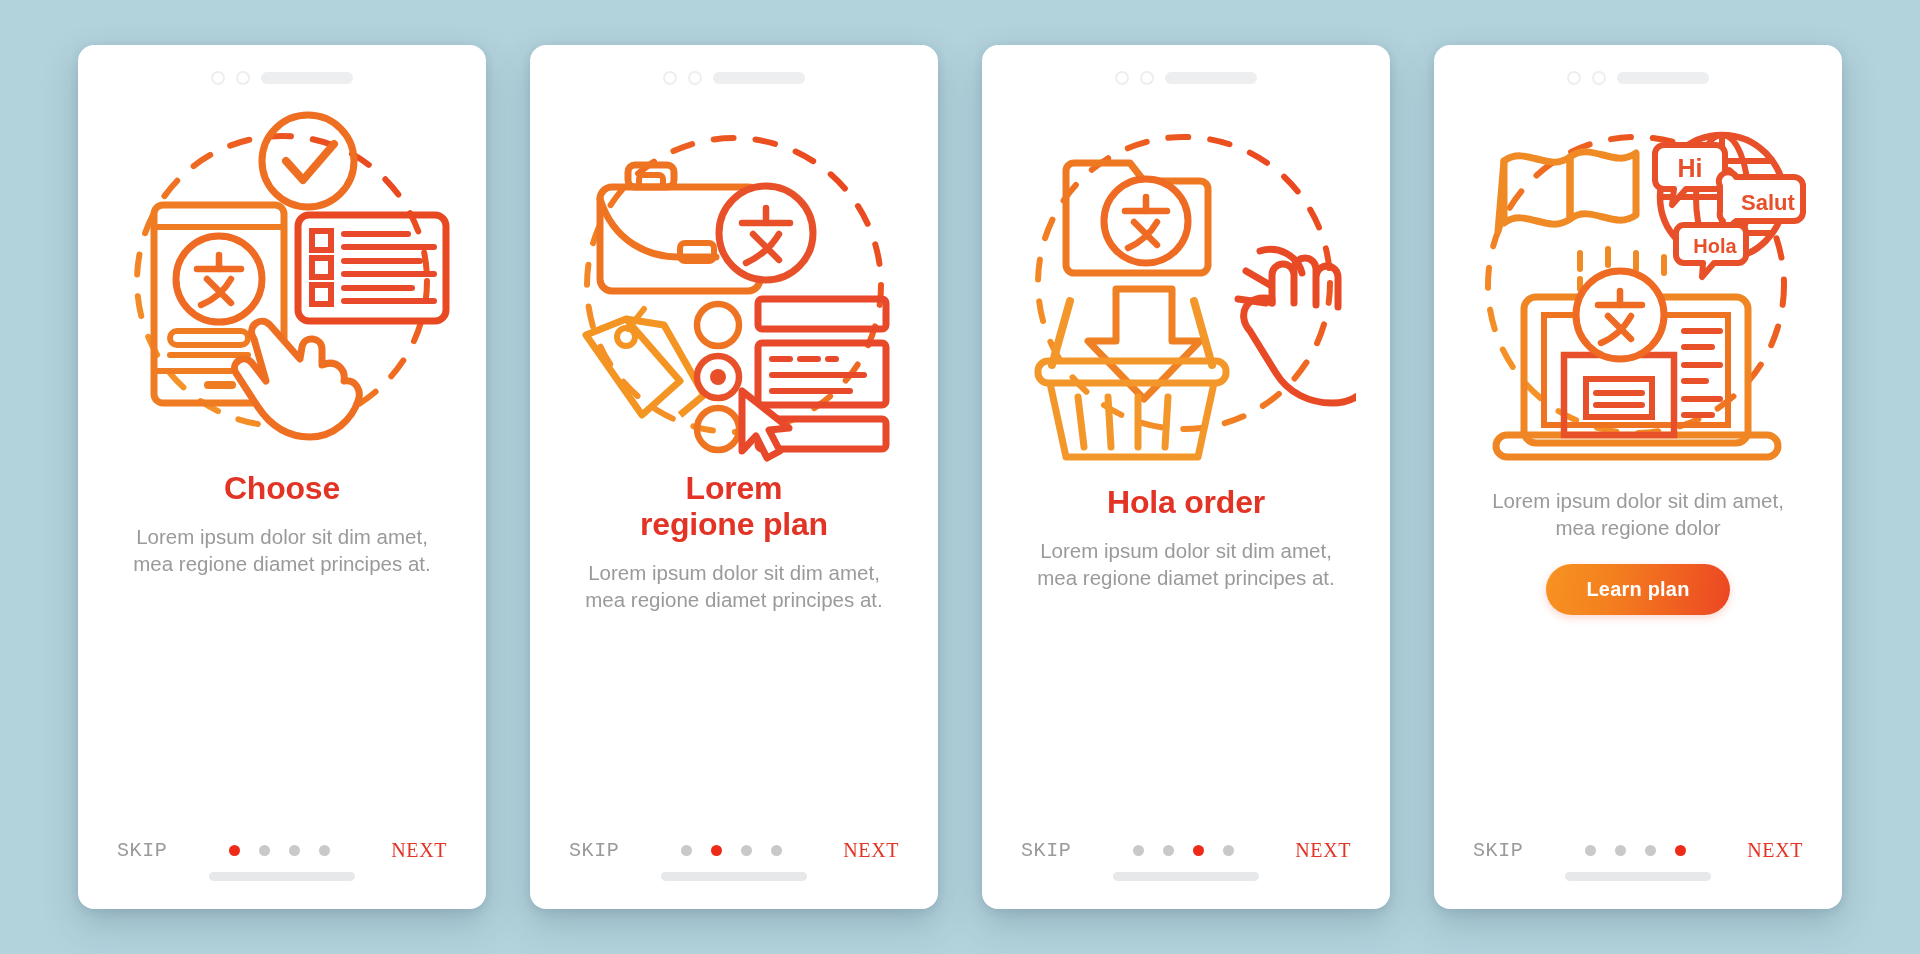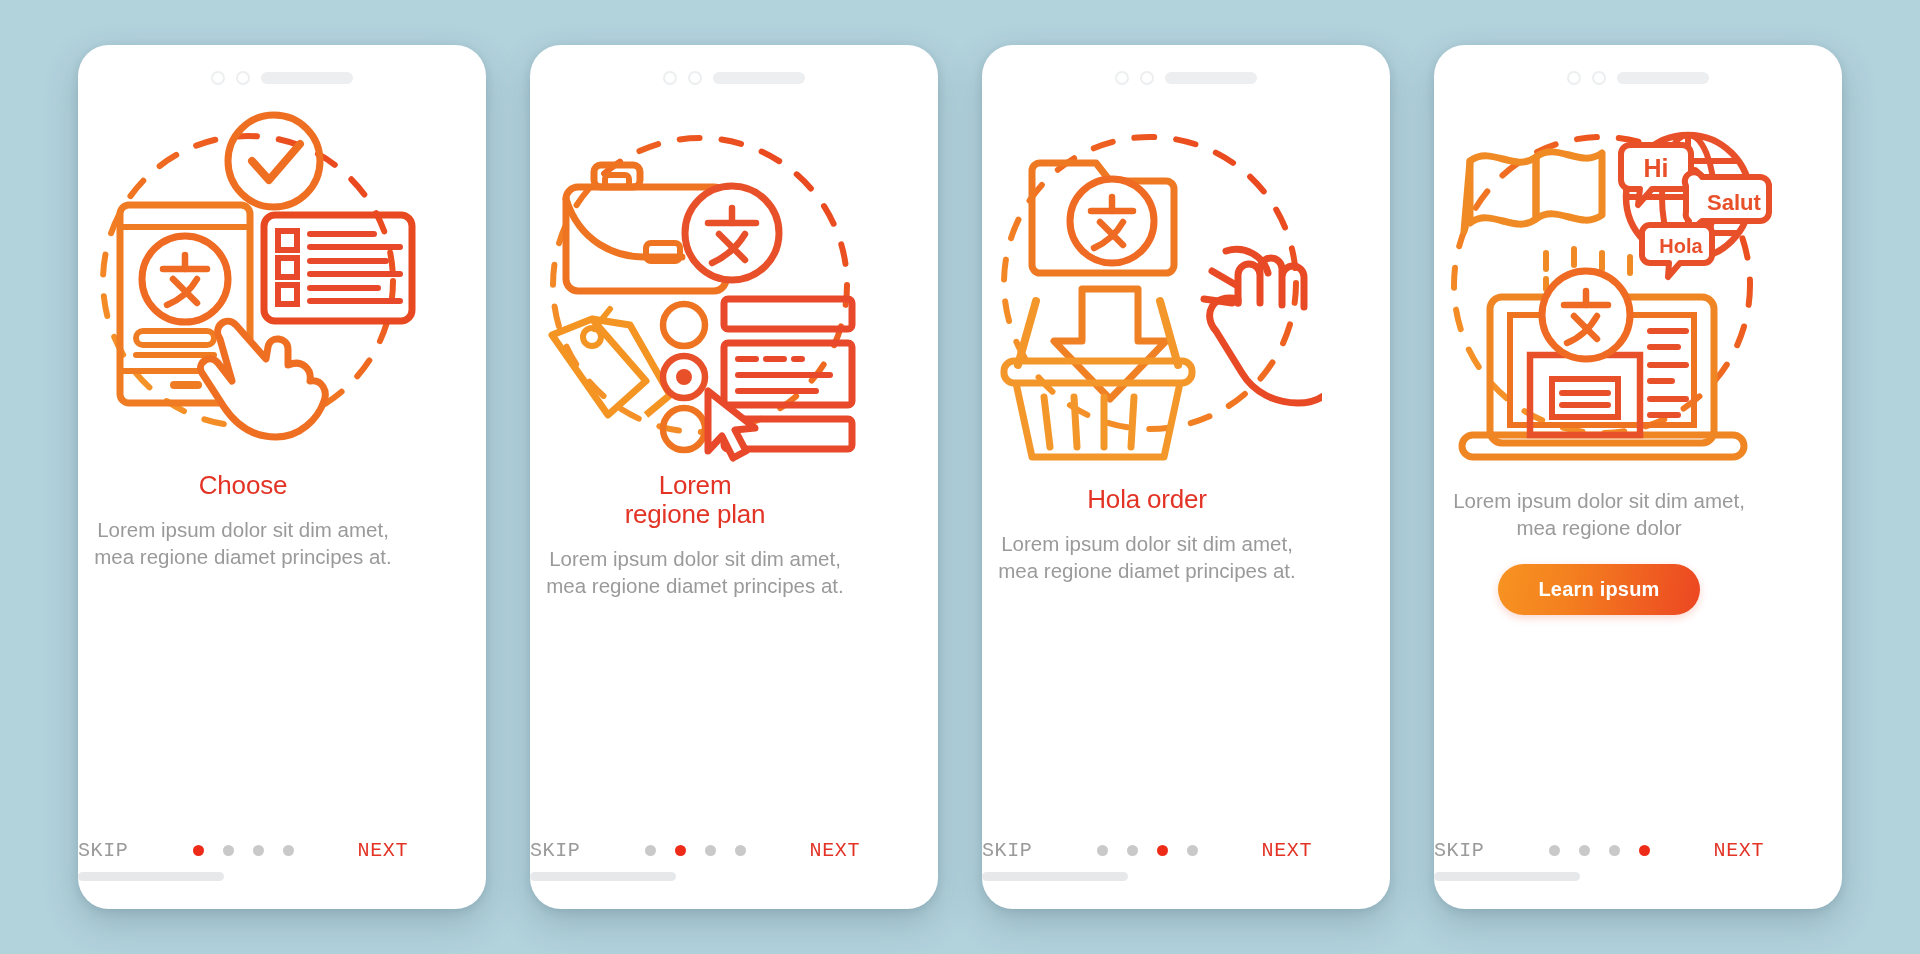--- a/index.html
+++ b/index.html
@@ -23,26 +23,26 @@
     justify-content: center;
     gap: 44px;
     padding: 0 30px;
   }
 
   .phone {
     position: relative;
     width: 408px;
     height: 864px;
     background: #ffffff;
-    border-radius: 31px;
+    border-radius: 16px;
     box-shadow: 0 14px 34px rgba(60,90,105,0.26),
                 0 2px 8px rgba(60,90,105,0.14);
     display: flex;
     flex-direction: column;
-    align-items: flex-start;
+    align-items: center;
     flex: 0 0 auto;
   }
 
   
   .phone-top {
     width: 100%;
     height: 52px;
     display: flex;
     align-items: center;
     justify-content: center;
@@ -73,22 +73,22 @@
   .text-block {
     width: 330px;
     text-align: center;
     flex: 1 1 auto;
     display: flex;
     flex-direction: column;
     align-items: center;
     padding-top: 8px;
   }
   .card-title {
-    font-size: 26px;
-    font-weight: normal;
+    font-size: 32px;
+    font-weight: bold;
     color: #e23325;
     line-height: 1.12;
     letter-spacing: -0.2px;
   }
   .card-desc {
     margin-top: 16px;
     font-size: 20.5px;
     line-height: 1.33;
     color: #9a9a9a;
     font-weight: 400;
@@ -126,21 +126,21 @@
     background: none; border: none;
     font-family: Liberation Mono, monospace;
   }
   .nav-next {
     font-size: 20px;
     color: #e23325;
     letter-spacing: 0.6px;
     font-weight: 500;
     cursor: pointer;
     background: none; border: none;
-    font-family: Liberation Mono, monospace;
+    font-family: Liberation Serif, serif;
   }
   .dots { display: flex; align-items: center; gap: 19px; }
   .dot {
     width: 11px; height: 11px;
     border-radius: 50%;
     background: #c9c9c9;
     cursor: pointer;
   }
   .dot.active { background: #ee2b18; }
 
@@ -470,21 +470,21 @@
           <line x1="130" y1="202" x2="174" y2="202"></line>
           <line x1="152" y1="188" x2="152" y2="202"></line>
           <path d="M140 213 l23 23"></path>
           <path d="M163 213 c-8 14 -18 22 -30 27"></path>
         </g>
       </svg>
     </div>
 
     <div class="text-block">
       <div class="card-desc">Lorem ipsum dolor sit dim amet, mea regione dolor</div>
-      <button class="cta-button">Learn ipsum</button>
+      <button class="cta-button">Learn plan</button>
     </div>
 
     <div class="nav-row">
       <button class="nav-skip">SKIP</button>
       <div class="dots">
         <span class="dot"></span>
         <span class="dot"></span>
         <span class="dot"></span>
         <span class="dot active"></span>
       </div>

